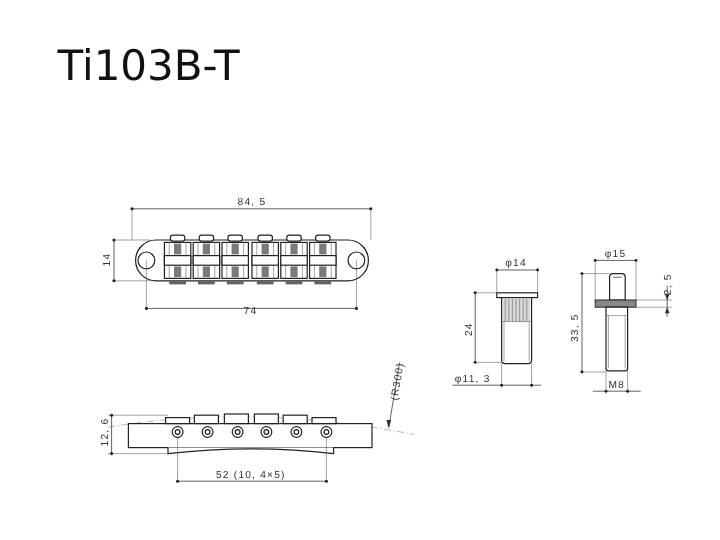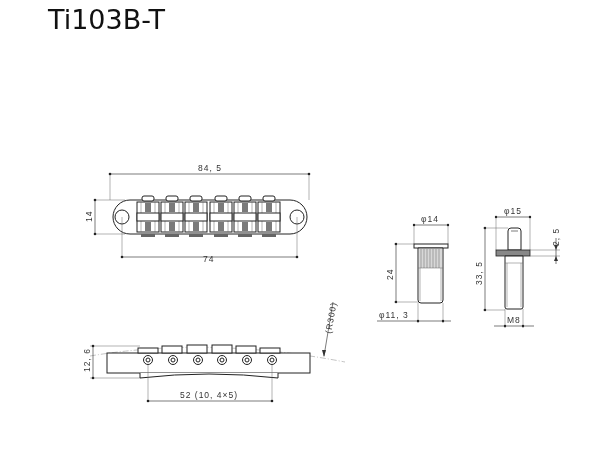--- a/index.html
+++ b/index.html
@@ -1,17 +1,17 @@
 <!DOCTYPE html>
 <html><head>
 <meta charset="utf-8">
 <style>
   html, body { margin: 0; padding: 0; background: #ffffff; }
   body { width: 600px; height: 450px; overflow: hidden; position: relative; font-family: "DejaVu Sans", sans-serif; }
-  .title { position: absolute; left: 48px; top: 4px; font-family: "DejaVu Sans", sans-serif; font-size: 27px; color: #111; letter-spacing: 0px; }
+  .title { position: absolute; left: 48px; top: 36px; font-family: "DejaVu Sans", sans-serif; font-size: 35px; color: #111; letter-spacing: 0px; }
   svg { position: absolute; left: 0; top: 0; }
   .dim { font-family: "Liberation Sans", sans-serif; font-size: 8.5px; fill: #333; letter-spacing: 1px; }
   .ln { stroke: #444; stroke-width: 0.7; fill: none; }
   .thin { stroke: #666; stroke-width: 0.5; fill: none; }
   .part { stroke: #222; stroke-width: 1; fill: #fff; }
   .dot { fill: #222; }
   .center { stroke: #888; stroke-width: 0.5; stroke-dasharray: 6 2 1 2; fill: none; }
 </style>
 </head>
 <body>

